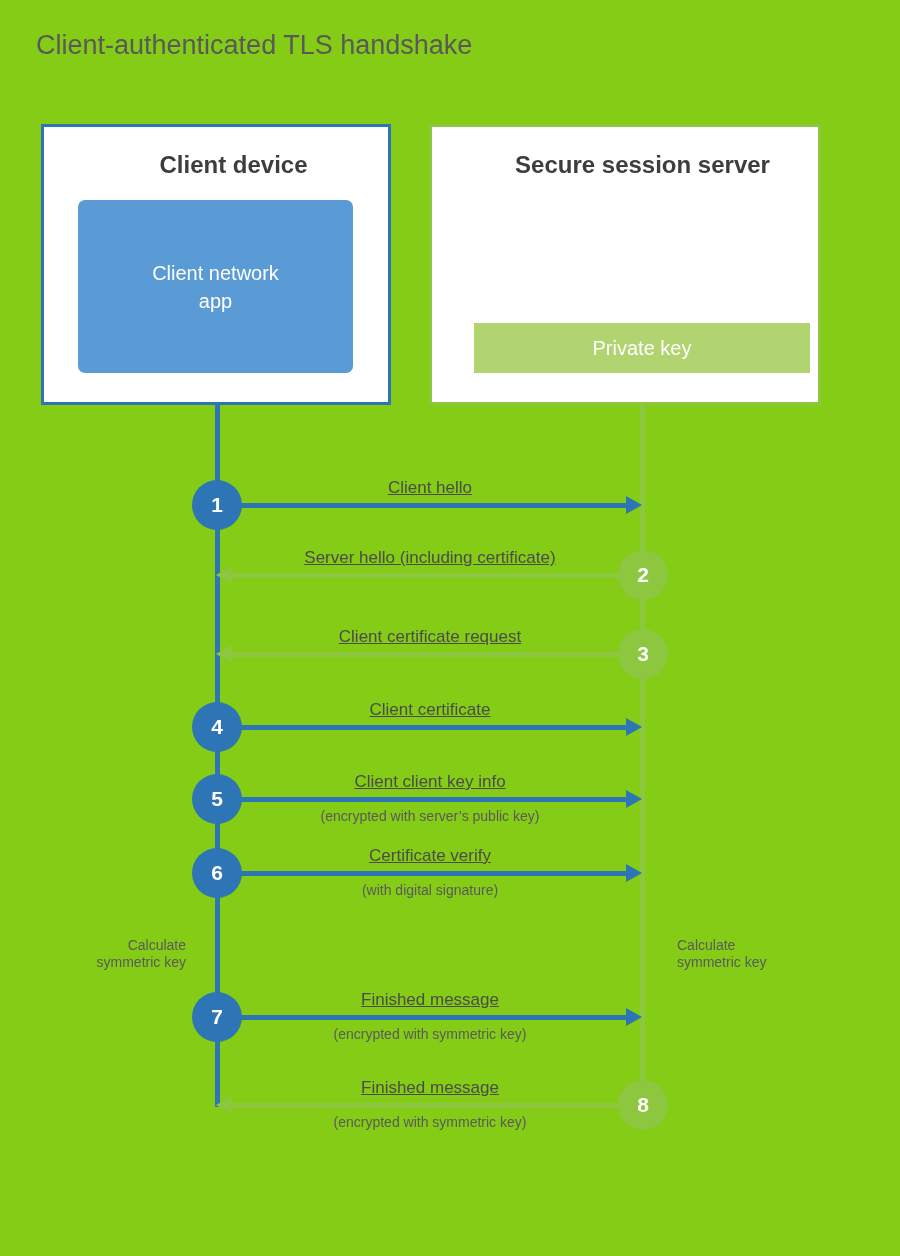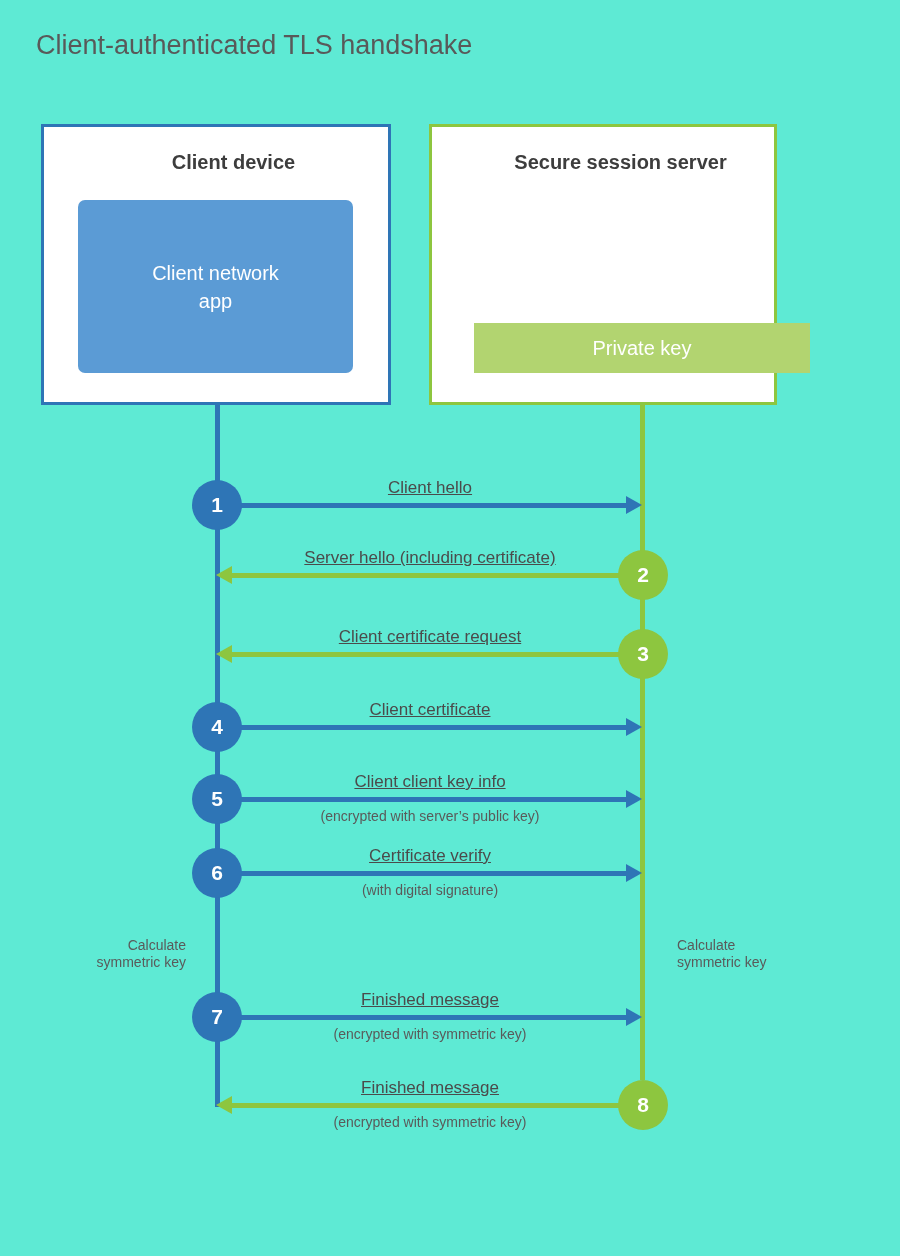--- a/index.html
+++ b/index.html
@@ -1,25 +1,25 @@
 <!DOCTYPE html>
 <html><head>
 <meta charset="utf-8">
 <style>
   html,body{margin:0;padding:0;background:#fff;}
-  .page{position:relative;width:900px;height:1256px;background:#5eead4;overflow:hidden;
+  .page{position:relative;width:900px;height:1256px;background:#84cc16;overflow:hidden;
         font-family:"Liberation Sans","DejaVu Sans",sans-serif;}
   .title{position:absolute;left:36px;top:30px;font-size:27px;font-weight:300;color:#595959;}
 
   
   .entity{position:absolute;box-sizing:border-box;background:#fff;}
   .entity.client{left:41px;top:124px;width:350px;height:281px;border:3px solid var(--blue,#2e75b6);}
-  .entity.server{left:429px;top:124px;width:348px;height:281px;border:3px solid var(--green,#8dc63f);}
+  .entity.server{left:429px;top:124px;width:392px;height:281px;border:3px solid var(--green,#8dc63f);}
   .entity-title{position:absolute;left:0;right:0;top:24px;text-align:center;
-                font-size:20px;font-weight:bold;color:#3d3d3d;padding-left:35px;}
+                font-size:24px;font-weight:bold;color:#3d3d3d;padding-left:35px;}
   .appbox{position:absolute;left:34px;top:73px;width:275px;height:173px;background:var(--blue-light,#5b9bd5);
           display:flex;align-items:center;justify-content:center;text-align:center;
           color:#fff;font-size:20px;line-height:28px;white-space:pre-line;border-radius:7px;}
   .bar{position:absolute;left:42px;width:336px;height:50px;background:var(--green-light,#b2d470);
        display:flex;align-items:center;justify-content:center;color:#fff;font-size:20px;}
   .bar.b0{top:73px}.bar.b1{top:134px}.bar.b2{top:196px}
 
   
   .lifeline{position:absolute;width:5px;}
   .lifeline.blue{left:215px;top:404px;height:703px;background:var(--blue,#2e75b6);}

